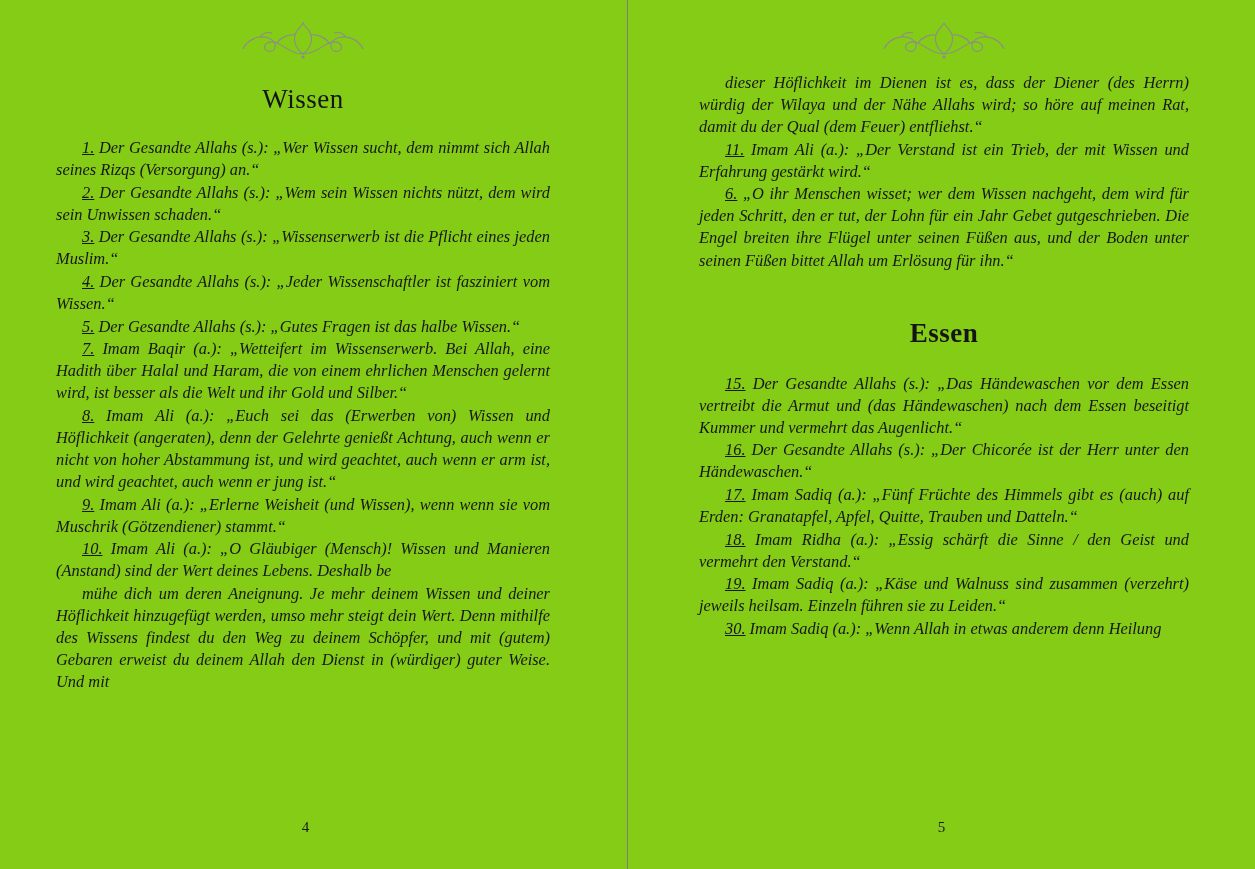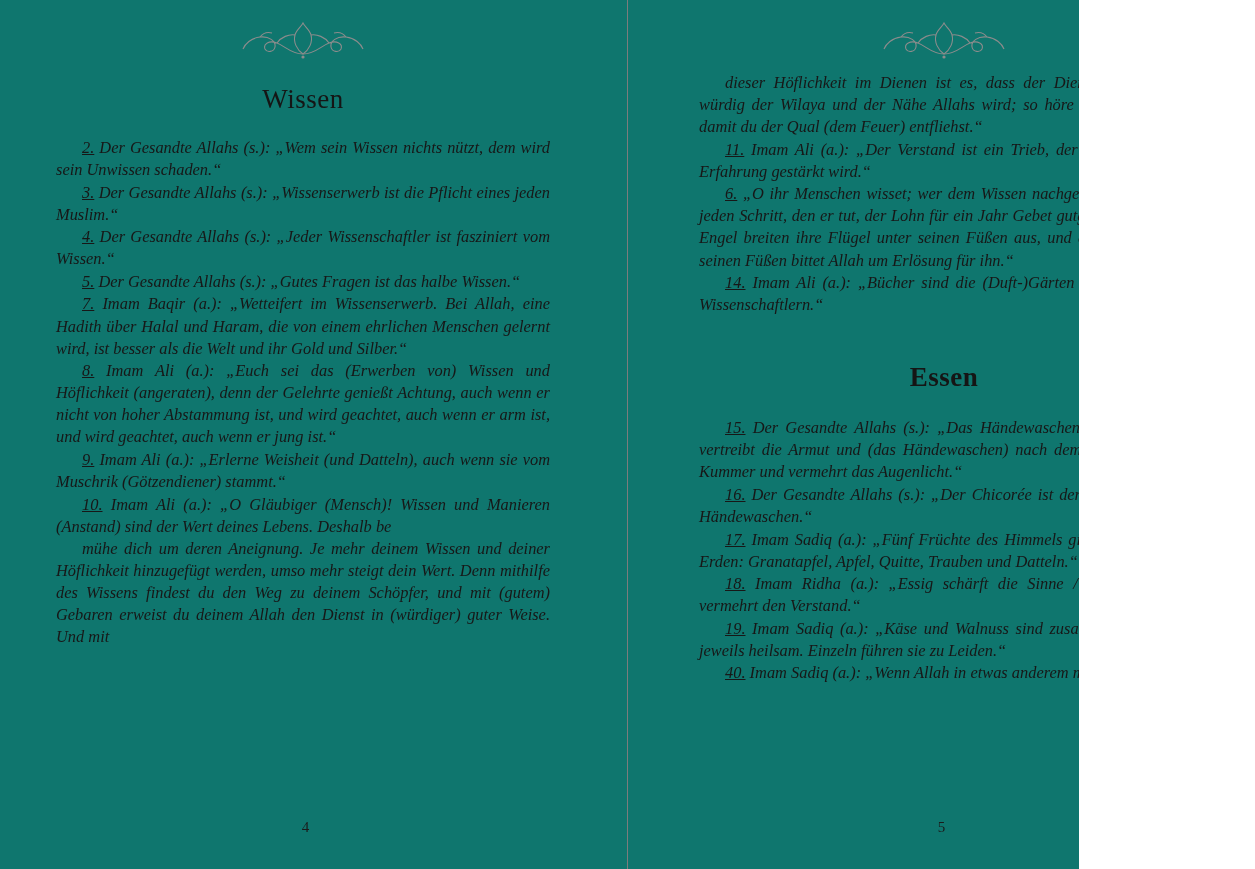--- a/index.html
+++ b/index.html
@@ -2,23 +2,23 @@
 <html><head>
 <meta charset="utf-8">
 <style>
   html, body {
     margin: 0;
     padding: 0;
     background: #ffffff;
   }
   .book {
     position: relative;
-    width: 1079px;
+    width: 1255px;
     height: 869px;
-    background: #0f766e;
+    background: #84cc16;
     font-family: "Liberation Serif", serif;
     color: #1a1a1a;
     overflow: hidden;
   }
   .spine {
     position: absolute;
     top: 0;
     bottom: 0;
     left: 627px;
     width: 1px;
@@ -115,27 +115,28 @@
             <path d="M96 27 C92 21 84 18 78 19"></path>
             <path d="M27 21 C30 17 35 16 39 17"></path>
             <path d="M113 21 C110 17 105 16 101 17"></path>
           </g>
           <circle cx="70" cy="41" r="1.6" fill="#8c8c8c"></circle>
         </svg>
       </div>
 
       <h1 class="chapter">Wissen</h1>
 
+      <p class="hadith"><span class="num">1.</span><span> Der Gesandte Allahs (s.): „Wer Wissen sucht, dem nimmt sich Allah seines Rizqs (Versorgung) an.“</span></p>
       <p class="hadith"><span class="num">2.</span><span> Der Gesandte Allahs (s.): „Wem sein Wissen nichts nützt, dem wird sein Unwissen schaden.“</span></p>
       <p class="hadith"><span class="num">3.</span><span> Der Gesandte Allahs (s.): „Wissenserwerb ist die Pflicht eines jeden Muslim.“</span></p>
       <p class="hadith"><span class="num">4.</span><span> Der Gesandte Allahs (s.): „Jeder Wissenschaftler ist fasziniert vom Wissen.“</span></p>
       <p class="hadith"><span class="num">5.</span><span> Der Gesandte Allahs (s.): „Gutes Fragen ist das halbe Wissen.“</span></p>
       <p class="hadith"><span class="num">7.</span><span> Imam Baqir (a.): „Wetteifert im Wissenserwerb. Bei Allah, eine Hadith über Halal und Haram, die von einem ehrlichen Menschen gelernt wird, ist besser als die Welt und ihr Gold und Silber.“</span></p>
       <p class="hadith"><span class="num">8.</span><span> Imam Ali (a.): „Euch sei das (Erwerben von) Wissen und Höflichkeit (angeraten), denn der Gelehrte genießt Achtung, auch wenn er nicht von hoher Abstammung ist, und wird geachtet, auch wenn er arm ist, und wird geachtet, auch wenn er jung ist.“</span></p>
-      <p class="hadith"><span class="num">9.</span><span> Imam Ali (a.): „Erlerne Weisheit (und Datteln), auch wenn sie vom Muschrik (Götzendiener) stammt.“</span></p>
+      <p class="hadith"><span class="num">9.</span><span> Imam Ali (a.): „Erlerne Weisheit (und Wissen), wenn wenn sie vom Muschrik (Götzendiener) stammt.“</span></p>
       <p class="hadith"><span class="num">10.</span><span> Imam Ali (a.): „O Gläubiger (Mensch)! Wissen und Manieren (Anstand) sind der Wert deines Lebens. Deshalb be</span></p>
       <p class="hadith cont"><span>mühe dich um deren Aneignung. Je mehr deinem Wissen und deiner Höflichkeit hinzugefügt werden, umso mehr steigt dein Wert. Denn mithilfe des Wissens findest du den Weg zu deinem Schöpfer, und mit (gutem) Gebaren erweist du deinem Allah den Dienst in (würdiger) guter Weise. Und mit</span></p>
 
     </div>
     <div class="folio">4</div>
   </div>
 
   <div class="page page-right">
     <div class="page-body">
 
@@ -150,28 +151,27 @@
             <path d="M27 21 C30 17 35 16 39 17"></path>
             <path d="M113 21 C110 17 105 16 101 17"></path>
           </g>
           <circle cx="70" cy="41" r="1.6" fill="#8c8c8c"></circle>
         </svg>
       </div>
 
       <p class="hadith cont"><span>dieser Höflichkeit im Dienen ist es, dass der Diener (des Herrn) würdig der Wilaya und der Nähe Allahs wird; so höre auf meinen Rat, damit du der Qual (dem Feuer) entfliehst.“</span></p>
       <p class="hadith"><span class="num">11.</span><span> Imam Ali (a.): „Der Verstand ist ein Trieb, der mit Wissen und Erfahrung gestärkt wird.“</span></p>
       <p class="hadith"><span class="num">6.</span><span> „O ihr Menschen wisset; wer dem Wissen nachgeht, dem wird für jeden Schritt, den er tut, der Lohn für ein Jahr Gebet gutgeschrieben. Die Engel breiten ihre Flügel unter seinen Füßen aus, und der Boden unter seinen Füßen bittet Allah um Erlösung für ihn.“</span></p>
-      <p class="hadith"><span class="num">14.</span><span> Imam Ali (a.): „Bücher sind die (Duft-)Gärten von Gelehrten / Wissenschaftlern.“</span></p>
 
       <h1 class="chapter mid">Essen</h1>
 
       <p class="hadith"><span class="num">15.</span><span> Der Gesandte Allahs (s.): „Das Händewaschen vor dem Essen vertreibt die Armut und (das Händewaschen) nach dem Essen beseitigt Kummer und vermehrt das Augenlicht.“</span></p>
       <p class="hadith"><span class="num">16.</span><span> Der Gesandte Allahs (s.): „Der Chicorée ist der Herr unter den Händewaschen.“</span></p>
       <p class="hadith"><span class="num">17.</span><span> Imam Sadiq (a.): „Fünf Früchte des Himmels gibt es (auch) auf Erden: Granatapfel, Apfel, Quitte, Trauben und Datteln.“</span></p>
       <p class="hadith"><span class="num">18.</span><span> Imam Ridha (a.): „Essig schärft die Sinne / den Geist und vermehrt den Verstand.“</span></p>
       <p class="hadith"><span class="num">19.</span><span> Imam Sadiq (a.): „Käse und Walnuss sind zusammen (verzehrt) jeweils heilsam. Einzeln führen sie zu Leiden.“</span></p>
-      <p class="hadith"><span class="num">40.</span><span> Imam Sadiq (a.): „Wenn Allah in etwas anderem mehr Heilung</span></p>
+      <p class="hadith"><span class="num">30.</span><span> Imam Sadiq (a.): „Wenn Allah in etwas anderem denn Heilung</span></p>
 
     </div>
     <div class="folio">5</div>
   </div>
 
 </div>
 
 </body></html>

